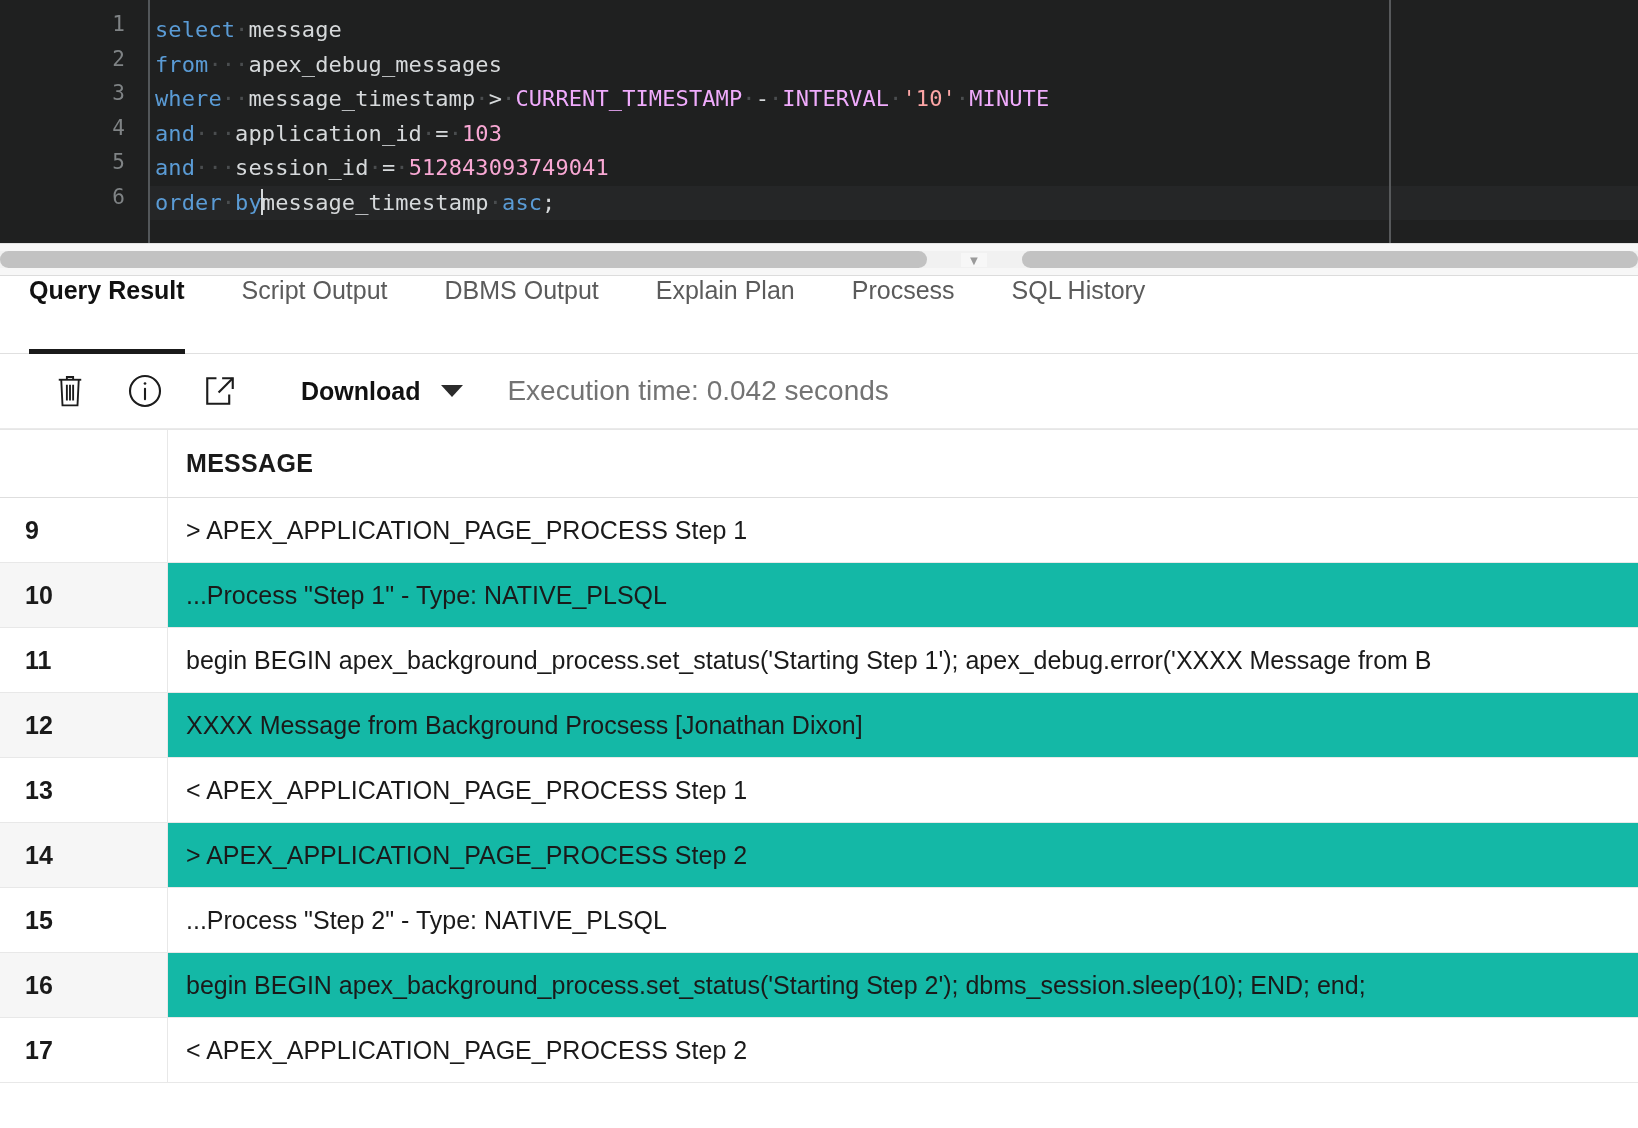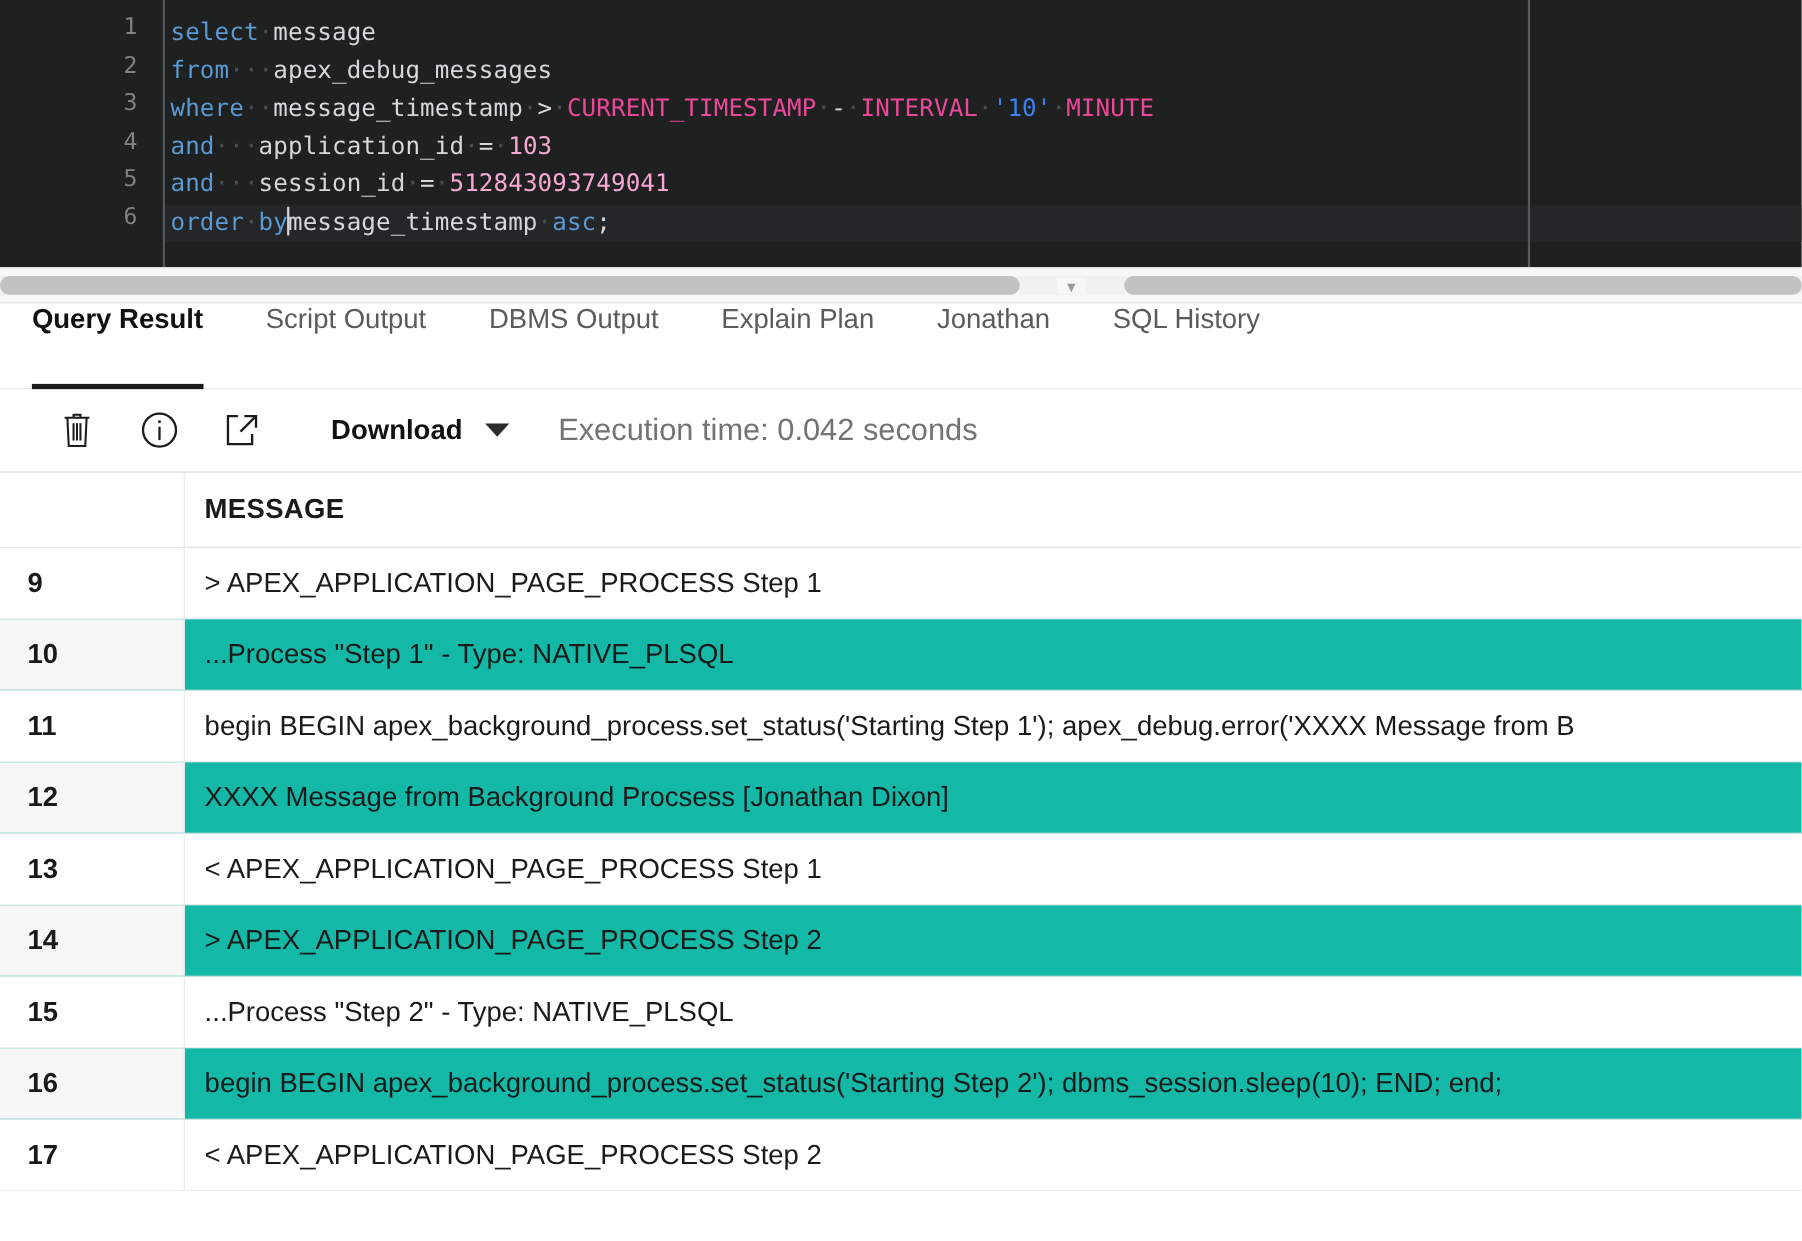--- a/index.html
+++ b/index.html
@@ -44,23 +44,23 @@
     height: 34.5px;
     line-height: 34.5px;
     white-space: pre;
     font-family: "DejaVu Sans Mono", monospace;
     font-size: 22px;
     color: #d6d9db;
     padding-left: 5px;
     letter-spacing: 0.1px;
   }
   .kw   { color: #5a9bd5; }
-  .fn   { color: #ec4899; }
+  .fn   { color: #f0abfc; }
   .num  { color: #f9a8d4; }
-  .str  { color: #3b82f6; }
+  .str  { color: #fca5a5; }
   .dot  { color: #4a4d4f; }
   .op   { color: #d6d9db; }
   .cur-line { background: #252627; }
   .caret {
     display: inline-block;
     width: 2px; height: 26px;
     background: #d6d9db;
     vertical-align: -5px;
     margin: 0 -1px;
   }
@@ -278,21 +278,21 @@
   <div class="tab">
       <span>Script Output</span>
     </div>
   <div class="tab">
       <span>DBMS Output</span>
     </div>
   <div class="tab">
       <span>Explain Plan</span>
     </div>
   <div class="tab">
-      <span>Jonathan</span>
+      <span>Procsess</span>
     </div>
   <div class="tab">
       <span>SQL History</span>
     </div>
 </div>
 
 <div id="toolbar">
 
   <div class="tb-icon">
     <svg width="30" height="36" viewBox="0 0 24 28" fill="none" stroke="#1c1c1c" stroke-width="1.5">

